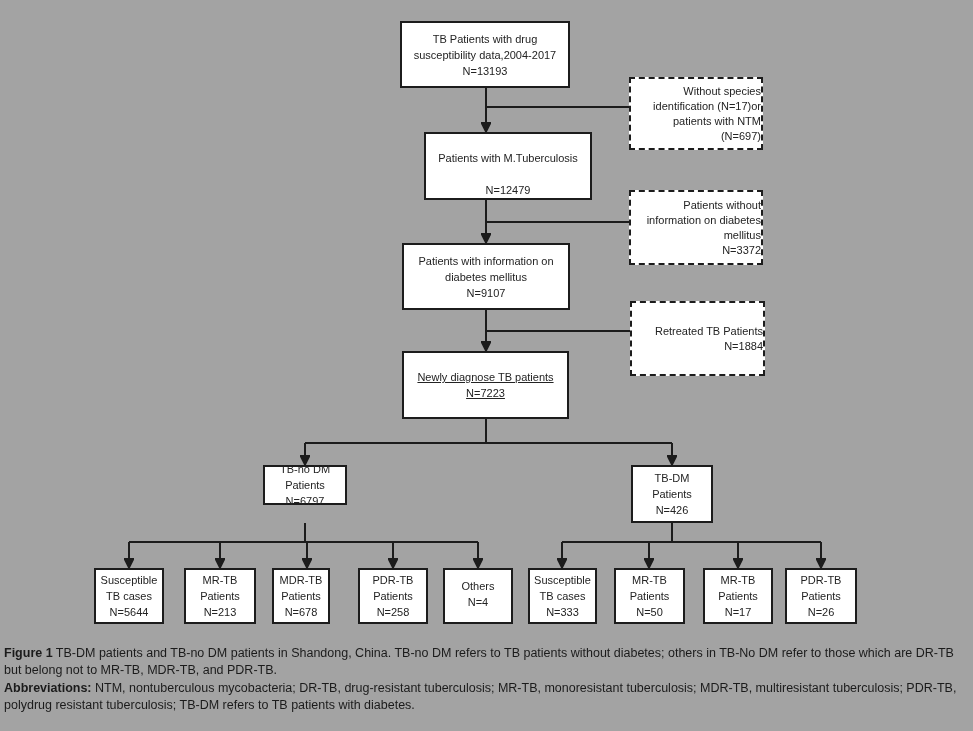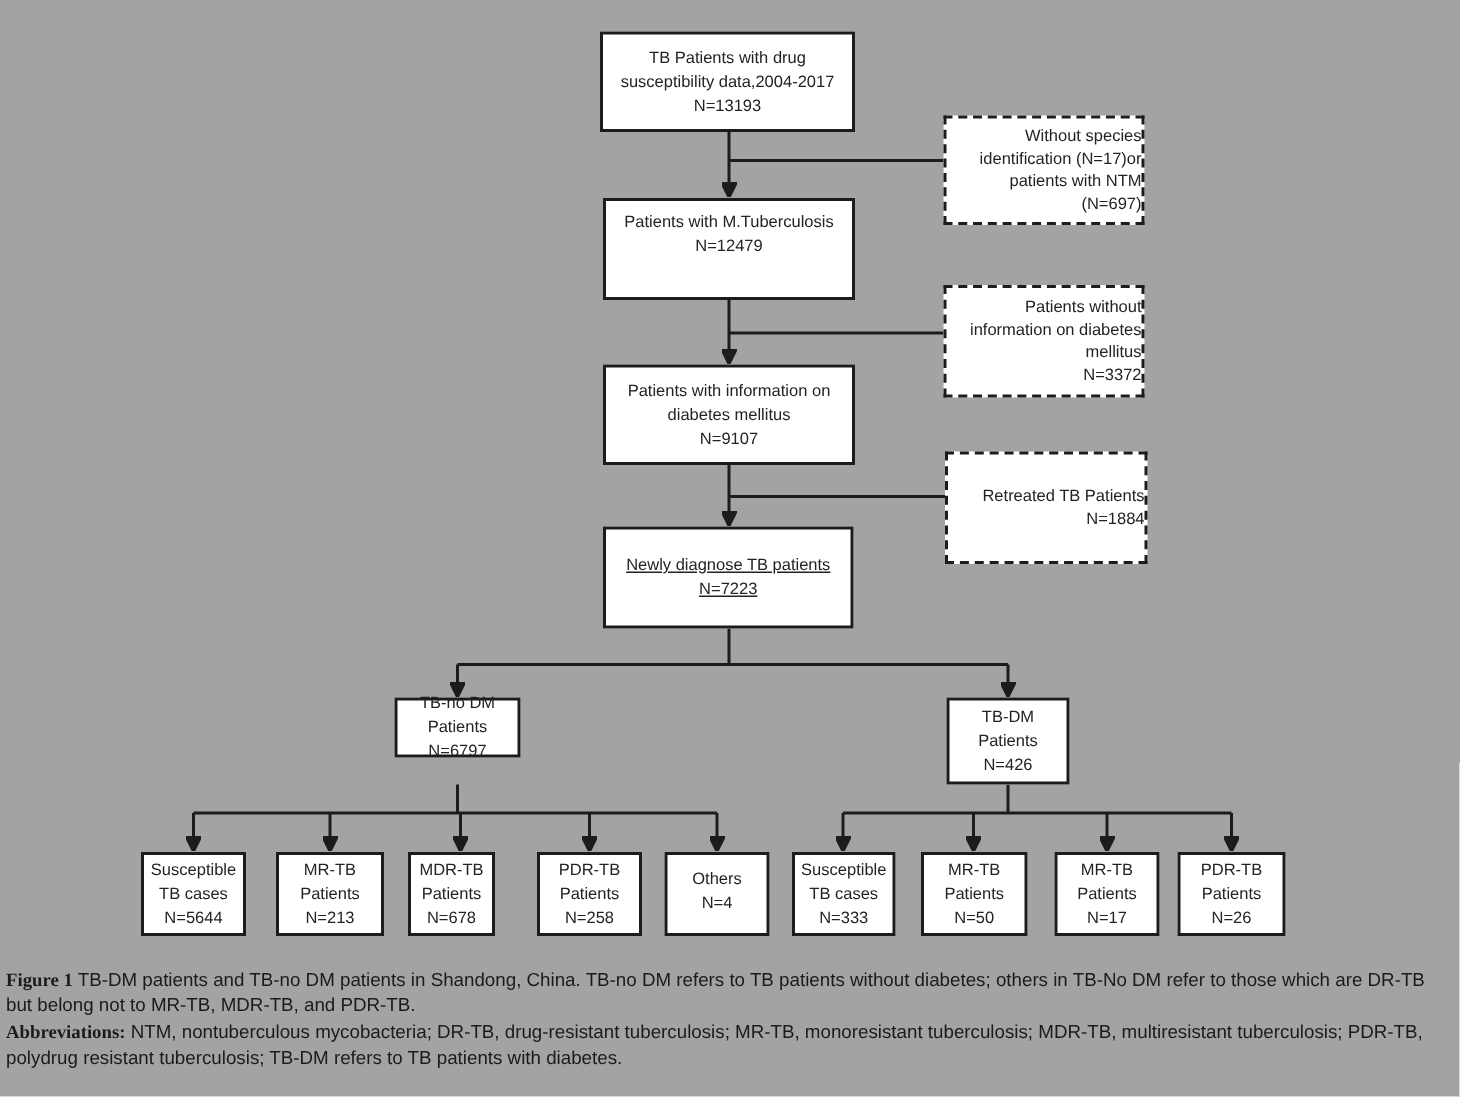--- a/index.html
+++ b/index.html
@@ -6,21 +6,21 @@
   .canvas{position:relative;width:973px;height:731px;background:#a3a3a3;overflow:hidden;
           font-family:"Liberation Sans", sans-serif;}
   svg.connectors{position:absolute;left:0;top:0;}
   svg.connectors path{stroke:#1c1c1c;stroke-width:2;fill:none;}
   svg.connectors .arrowhead{fill:#1c1c1c;}
 
   .box{position:absolute;box-sizing:border-box;border:2px solid #1c1c1c;background:#fff;
        display:flex;flex-direction:column;align-items:center;justify-content:center;
        text-align:center;font-size:11px;line-height:16px;color:#232323;}
   .box.dashed{border-style:dashed;line-height:15px;align-items:flex-end;}
-  .box.pt12{justify-content:flex-start;padding-top:6px;}
+  .box.pt12{justify-content:space-between;padding-top:16px;margin-left:22px;}
   .box.pt8{justify-content:flex-start;padding-top:8px;}
 
   
   #b-total       {left:400px;top:21px; width:170px;height:67px;}
   #b-mtb         {left:402px;top:132px;width:168px;height:68px;}
   #b-dminfo      {left:402px;top:243px;width:168px;height:67px;}
   #b-newly       {left:402px;top:351px;width:167px;height:68px;text-decoration:underline;}
   
   #b-exspecies   {left:629px;top:77px; width:134px;height:73px;}
   #b-exdminfo    {left:629px;top:190px;width:134px;height:75px;}
@@ -36,21 +36,21 @@
   #b-l4{left:358px;width:70px;}
   #b-l5{left:443px;width:70px;}
   #b-r1{left:528px;width:69px;}
   #b-r2{left:614px;width:71px;}
   #b-r3{left:703px;width:70px;}
   #b-r4{left:785px;width:72px;}
 
   .caption{position:absolute;left:4px;top:645px;width:965px;color:#1b1b1b;
            font-size:12.5px;line-height:17.4px;}
   .caption p{margin:0;}
-  .caption b{font-weight:bold;font-family:Liberation Serif, serif;}
+  .caption b{font-weight:bold;}
 </style>
 </head>
 <body>
 
 <div class="canvas">
 
   <svg class="connectors" width="973" height="731" viewBox="0 0 973 731">
     <defs>
       <marker id="arrow" viewBox="0 0 10 10" refX="8.5" refY="5" markerWidth="10" markerHeight="10" markerUnits="userSpaceOnUse" orient="auto">
         <path class="arrowhead" d="M0,0 L10,5 L0,10 z" stroke="none"></path>

